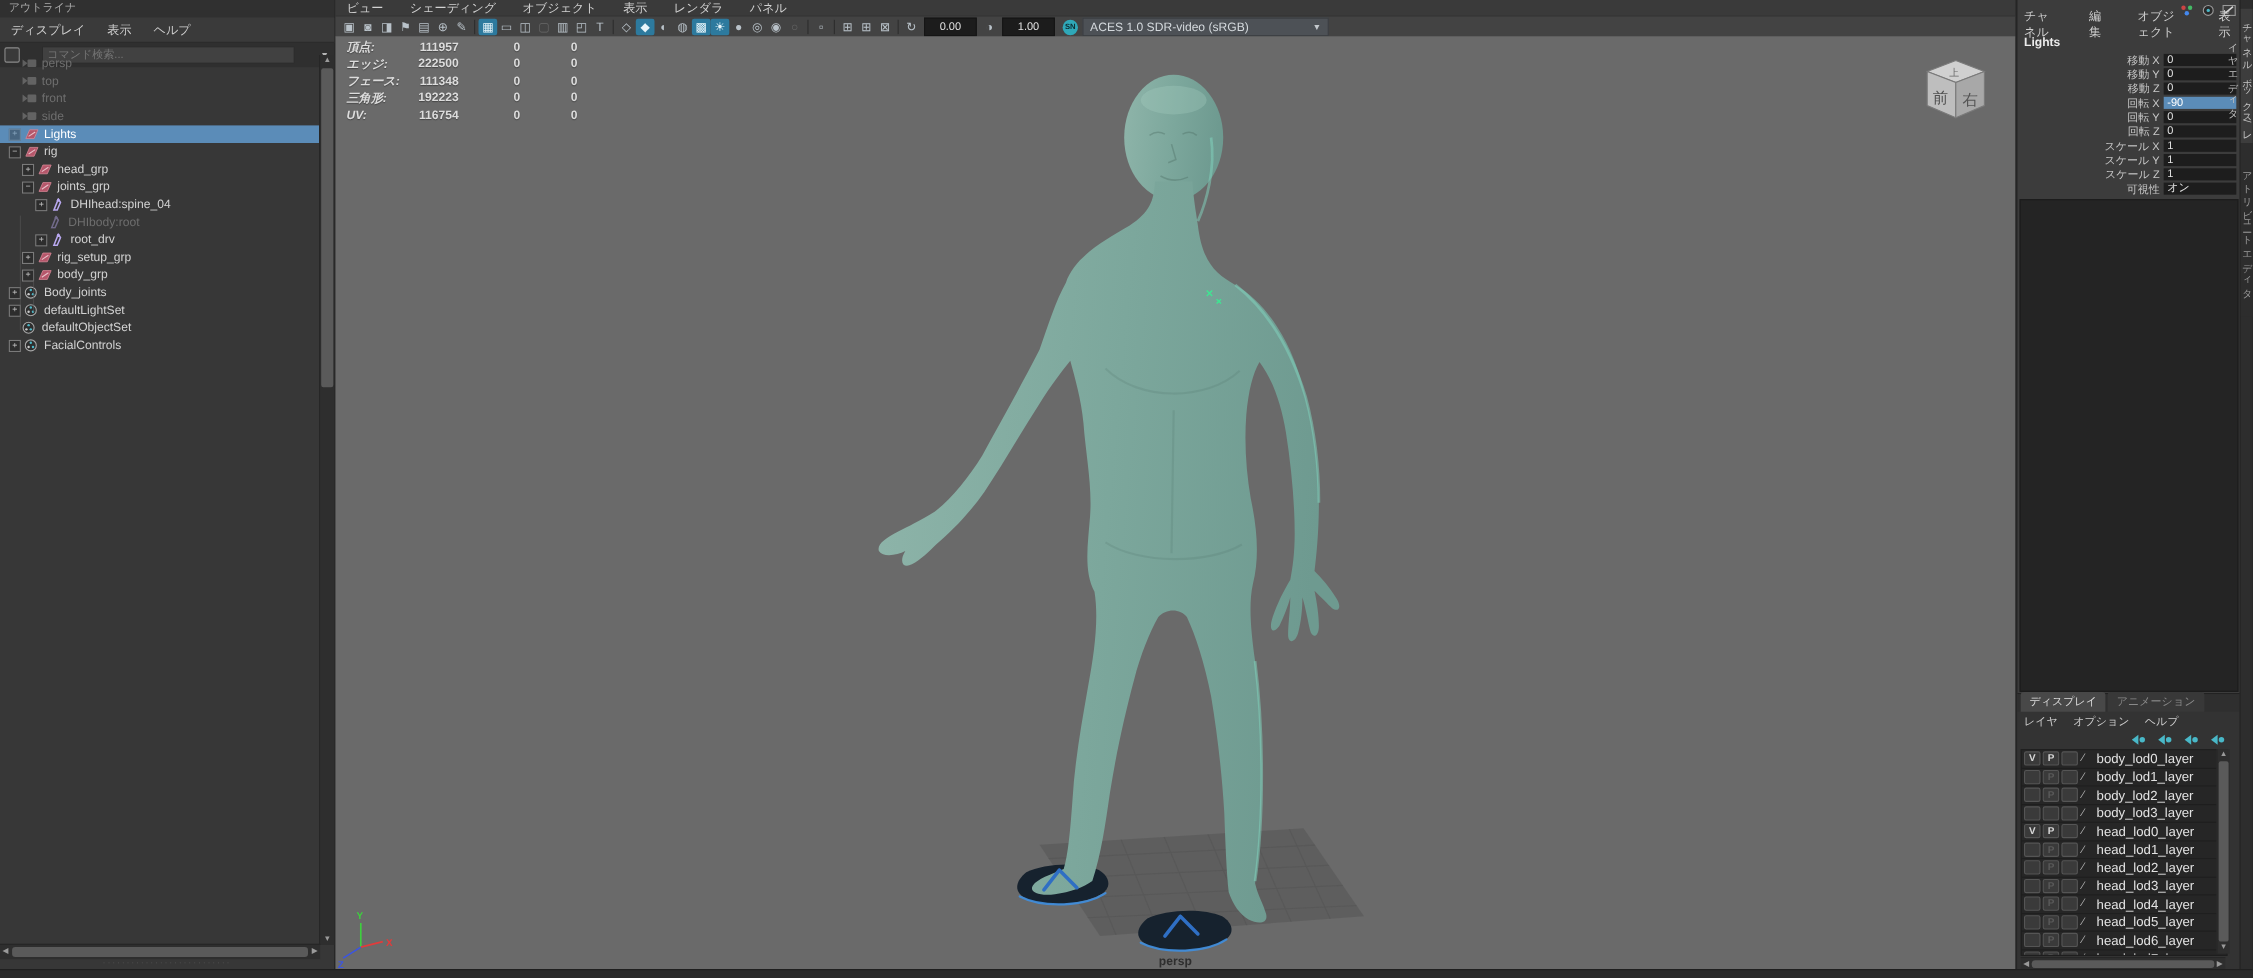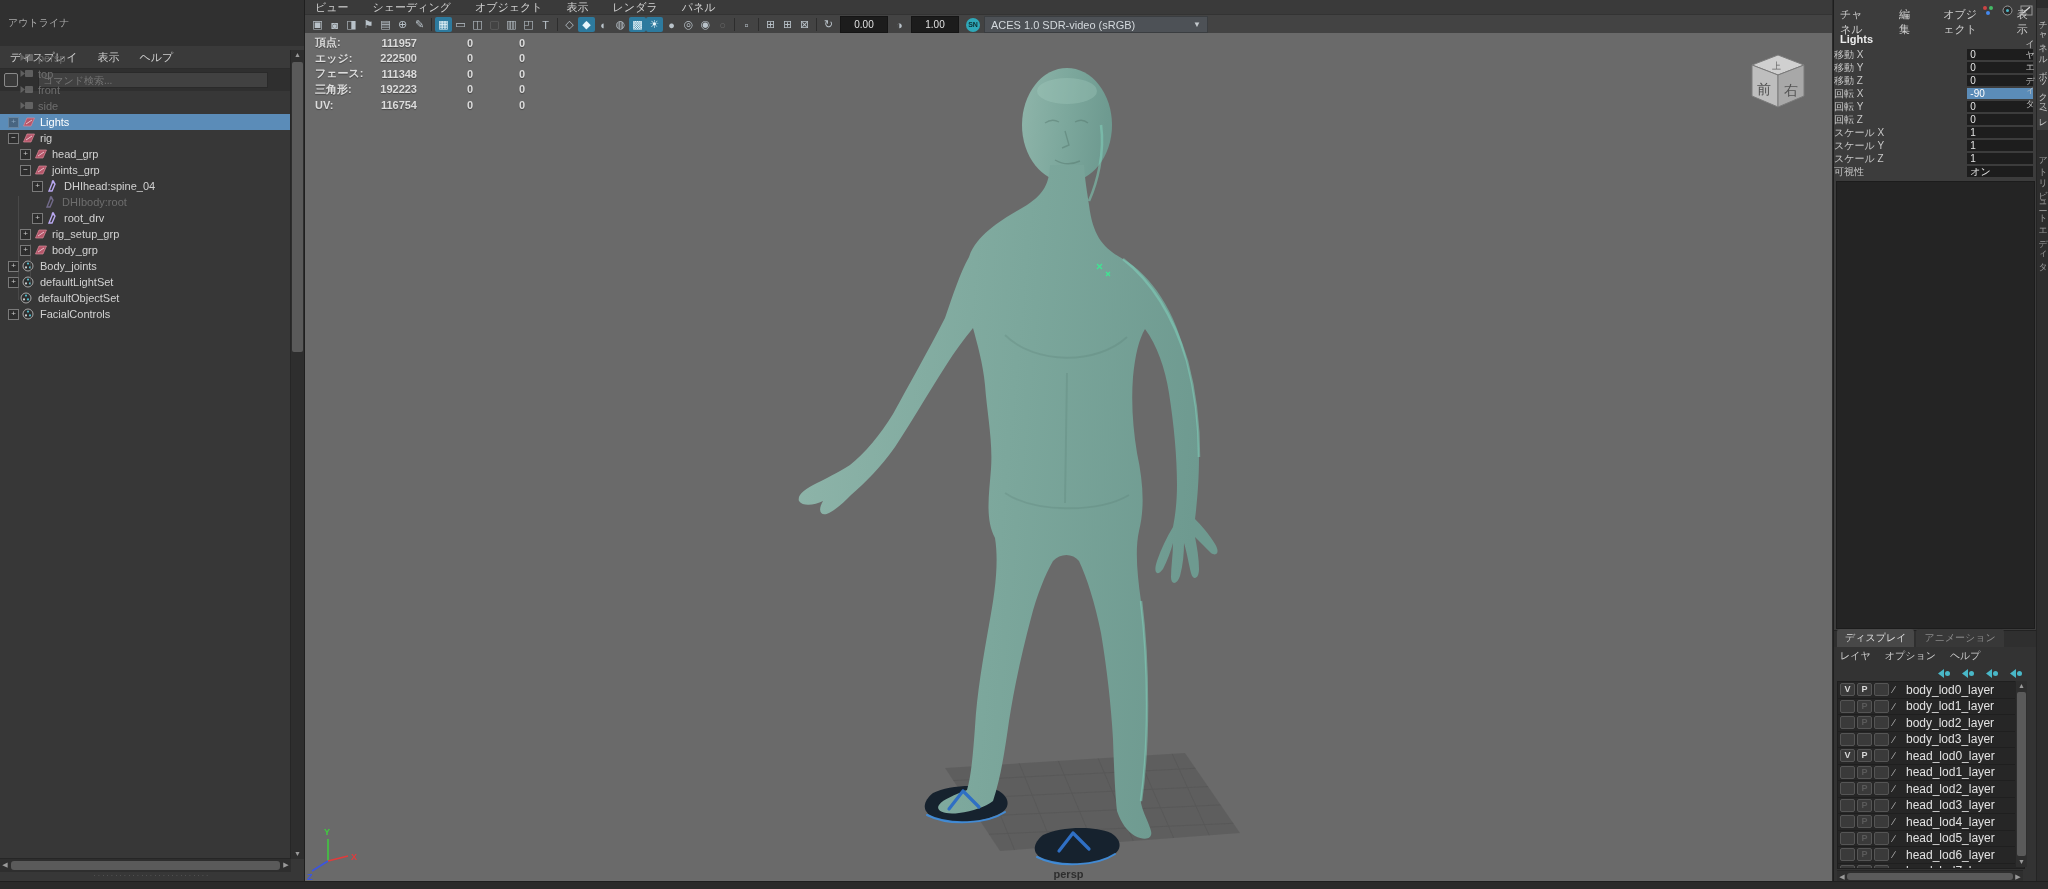--- a/index.html
+++ b/index.html
@@ -3,21 +3,21 @@
 <meta charset="utf-8">
 <style>
   html,body{margin:0;padding:0;background:#1e1e1e;}
   #root{position:relative;width:2048px;height:889px;background:#2b2b2b;overflow:hidden;
         font-family:"Liberation Sans","DejaVu Sans",sans-serif;color:#cfcfcf;
         -webkit-font-smoothing:antialiased;}
   .abs{position:absolute;}
 
   
   #outliner{left:0;top:0;width:304px;height:881px;background:#373737;border-right:1px solid #1f1f1f;}
-  .ol-title{height:14px;background:#303030;font-size:10px;color:#aaaaaa;padding:16px 8px;line-height:13px;}
+  .ol-title{height:14px;background:#303030;font-size:10px;color:#aaaaaa;padding:1px 8px;line-height:13px;}
   .ol-menu{height:18px;background:#3a3a3a;display:flex;gap:20px;padding:2px 10px;font-size:11px;color:#cfcfcf;align-items:center;border-bottom:1px solid #2c2c2c;}
   .ol-menu span{cursor:default;}
   .ol-search{height:20px;background:#2f2f2f;display:flex;align-items:center;padding:1px 2px;gap:20px;}
   .ol-filter{width:12px;height:12px;border:1px solid #8a8a8a;border-radius:2px;background:#3a3a3a;margin-left:2px;}
   .ol-input{flex:1;height:14px;background:#414141;border:1px solid #2a2a2a;color:#9c9c9c;font-size:10px;padding:0 4px;outline:none;}
   .ol-caret{width:14px;font-size:8px;color:#b5b5b5;text-align:center;}
   #ol-tree{left:0;top:50px;right:13px;bottom:22px;overflow:hidden;}
   .ol-row{display:flex;align-items:center;height:16px;font-size:11px;color:#d2d2d2;white-space:nowrap;}
   .ol-row.dim{color:#6e6e6e;}
   .ol-row.dim svg{opacity:.45;}
@@ -46,35 +46,35 @@
   .tb-sep{width:1px;height:13px;background:#2d2d2d;margin:0 3px;flex:none;}
   .tb-field{width:42px;height:13px;background:#1c1c1c;border:1px solid #151515;color:#e0e0e0;font-size:10px;text-align:center;margin:0 3px;outline:none;flex:none;}
   .tb-round{width:14px;height:14px;border-radius:50%;background:#2fa8b8;color:#0c2e33;font-size:7px;display:flex;align-items:center;justify-content:center;margin:0 4px;flex:none;font-weight:bold;}
   .tb-dd{width:210px;height:15px;background:#4d5156;border:1px solid #3a3d40;color:#d4d9dd;font-size:11px;display:flex;align-items:center;padding:0 6px;gap:18px;flex:none;}
   .tb-dd .ddlabel{flex:1;white-space:nowrap;overflow:hidden;}
   .tb-dd .ddarrow{font-size:8px;color:#c4c9cd;}
   #vp-canvas{left:0;top:33px;right:0;bottom:0;background:#6a6a6a;}
   #scene{position:absolute;inset:0;width:100%;height:100%;}
   .hud{left:10px;top:2px;font-size:11px;font-weight:bold;color:#dcdcdc;text-shadow:0 1px 1px rgba(0,0,0,.35);}
   .hud-row{display:flex;height:15.5px;align-items:center;}
-  .hud-label{width:58px;}
+  .hud-label{width:58px;font-style:italic;}
   .hud-v1{width:44px;text-align:right;}
   .hud-v2{width:56px;text-align:right;}
   .hud-v3{width:52px;text-align:right;}
   .cam-label{bottom:1px;left:50%;transform:translateX(-50%);font-size:11px;font-weight:bold;color:#2e2e2e;}
 
   
   #channelbox{left:1833px;top:0;width:203px;height:881px;background:#3c3c3c;border-left:1px solid #1e1e1e;}
   .cb-corner{position:absolute;right:4px;top:2px;display:flex;gap:6px;align-items:center;}
   .cb-cicon{width:13px;height:11px;position:relative;}
   .cb-menu{position:absolute;left:0;top:14px;right:0;height:16px;display:flex;gap:30px;padding:0 6px;font-size:11px;color:#cfcfcf;align-items:center;}
   .cb-obj{position:absolute;left:6px;top:33px;font-size:11px;font-weight:bold;color:#ececec;}
   .cb-rows{position:absolute;left:0;top:48px;right:4px;}
   .cb-row{display:flex;height:13px;align-items:center;font-size:10px;}
-  .cb-label{width:130px;padding-right:4px;color:#c8c8c8;}
+  .cb-label{width:130px;text-align:right;padding-right:4px;color:#c8c8c8;}
   .cb-val{width:60px;height:11px;background:#1d1d1d;color:#e2e2e2;padding:0 3px;line-height:11px;}
   .cb-row.sel .cb-val{background:#5b8cb8;color:#ffffff;}
   .cb-empty{position:absolute;left:2px;top:181px;right:2px;height:446px;background:#242424;border:1px solid #1c1c1c;}
 
   
   #layered{position:absolute;left:0;top:630px;right:0;height:251px;background:#333333;border-top:1px solid #222;}
   .le-tabs{height:16px;background:#2f2f2f;display:flex;align-items:flex-end;padding-left:3px;gap:2px;}
   .le-tab{font-size:10px;padding:2px 8px;color:#8a8a8a;background:#383838;border-radius:3px 3px 0 0;}
   .le-tab.active{color:#dddddd;background:#484848;}
   .le-menu{height:15px;display:flex;gap:14px;padding:1px 6px;font-size:10px;color:#cccccc;align-items:center;}

